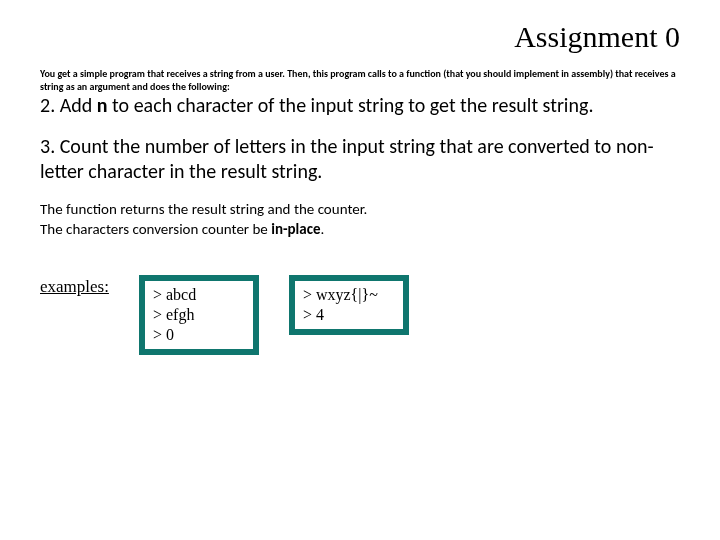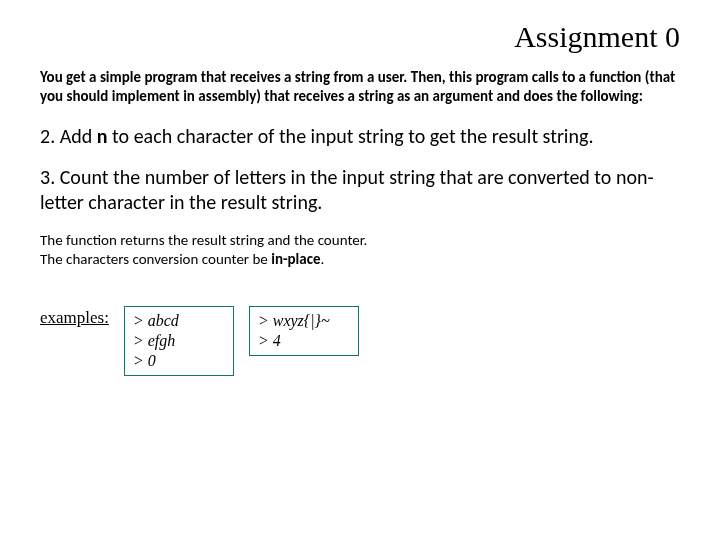--- a/index.html
+++ b/index.html
@@ -16,60 +16,58 @@
     padding: 10px 40px 40px 40px;
   }
   .title {
     font-family: "Times New Roman", serif;
     font-size: 30px;
     text-align: right;
     margin: 10px 0 14px 0;
     font-weight: normal;
   }
   .intro {
-    font-size: 15px;
+    font-size: 10px;
     font-weight: bold;
     line-height: 1.25;
-    margin-bottom: 18px;
   }
   .step {
     font-size: 20px;
     line-height: 1.25;
     margin-bottom: 16px;
   }
   .step .bold {
     font-weight: bold;
   }
   .footnote {
     font-size: 15px;
     line-height: 1.3;
     margin-bottom: 36px;
   }
   .footnote .bold {
     font-weight: bold;
   }
   .examples-row {
     display: flex;
     align-items: flex-start;
-    gap: 15px;
+    gap: 30px;
   }
   .examples-label {
     font-family: "Times New Roman", serif;
     font-size: 17px;
     text-decoration: underline;
     padding-top: 2px;
   }
   .example-box {
-    border: 1px solid #0f766e;
+    border: 6px solid #0f766e;
     padding: 4px 10px 4px 8px;
     font-family: "Times New Roman", serif;
     font-size: 16px;
     line-height: 1.25;
     min-width: 90px;
-    font-style: italic;
   }
 </style>
 </head>
 <body>
 
 <div class="slide">
 
   <div class="title">Assignment 0</div>
 
   <div class="intro">You get a simple program that receives a string from a user. Then, this program calls to a function (that you should implement in assembly) that receives a string as an argument and does the following:</div>

